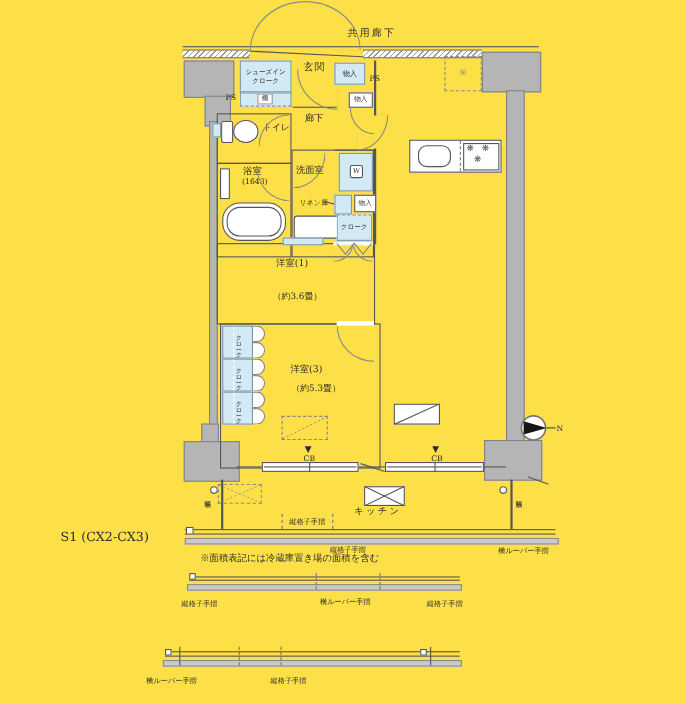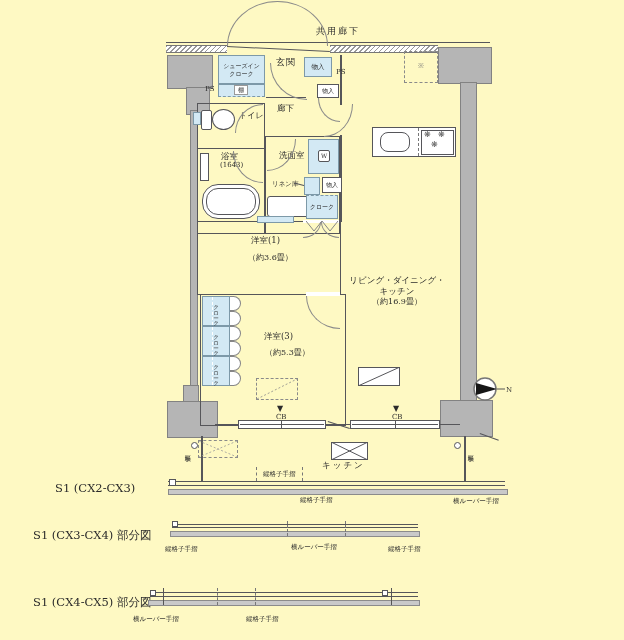--- a/index.html
+++ b/index.html
@@ -1,16 +1,16 @@
 <!DOCTYPE html>
 <html><head>
 <meta charset="utf-8">
 <style>
   html,body{margin:0;padding:0;background:#fff}
-  .stage{position:relative;width:624px;height:640px;background:#fef9c3;overflow:hidden;
+  .stage{position:relative;width:624px;height:640px;background:#fde047;overflow:hidden;
          font-family:"DejaVu Serif","Liberation Serif",serif;color:#2b2b2b}
   .r{position:absolute;box-sizing:border-box}
   .t{white-space:nowrap;line-height:1.3}
   .wall{background:#b5b5b5;border:1px solid #828282}
   .blue{background:#d3e9f4;border:1px solid #7d99a8}
   .bx{background:#fff;border:1px solid #56565a}
   .bxo{border:1px solid #56565a}
   .ln{background:#56565a}
   .hatch{border-top:1px solid #777;border-bottom:1px solid #777;
          background:repeating-linear-gradient(135deg,#9a9a9a 0 1px,#fff 1px 3.5px)}
@@ -89,57 +89,52 @@
   <div class="r t f8" style="left:239px;top:111px">トイレ</div>
   <div class="r arc tl" style="left:235px;top:104px;width:28px;height:29px"></div>
 
   <div class="r t f85" style="left:221px;top:151px">浴室</div>
   <div class="r t f7" style="left:220px;top:161px">(1643)</div>
   <div class="r bx" style="left:200px;top:153px;width:9px;height:28px"></div>
   <div class="r bx" style="left:202px;top:184px;width:58px;height:35px;border-radius:16px"></div>
   <div class="r bx" style="left:206px;top:188px;width:50px;height:27px;border-radius:12px"></div>
   <div class="r arc bl" style="left:233px;top:151px;width:30px;height:32px"></div>
 
-  <div class="r t f85" style="left:279px;top:150px">洗面室</div>
+  <div class="r t f85" style="left:269px;top:150px">洗面室</div>
   <div class="r bx" style="left:267px;top:196px;width:44px;height:21px;border-radius:3px"></div>
   <div class="r blue" style="left:257px;top:216px;width:37px;height:7px"></div>
   <div class="r arc br" style="left:267px;top:139px;width:29px;height:32px"></div>
   <div class="r blue" style="left:308px;top:139px;width:31px;height:35px"></div>
   <div class="r bx ctr t f6" style="left:318px;top:150px;width:12px;height:12px;border-radius:2px">W</div>
   <div class="r t f65" style="left:272px;top:180px">リネン庫</div>
   <div class="r ln" style="left:294px;top:184px;width:12px;height:1px;transform:rotate(14deg)"></div>
   <div class="r blue" style="left:304px;top:177px;width:16px;height:18px"></div>
   <div class="r bx" style="left:322px;top:177px;width:20px;height:16px"></div>
   <div class="r t f6 ctr" style="left:322px;top:177px;width:20px;height:16px">物入</div>
   <div class="r blue" style="left:306px;top:195px;width:32px;height:24px;border-top-style:dashed"></div>
   <div class="r t f6 ctr" style="left:306px;top:197px;width:32px;height:20px">クローク</div>
   <svg class="r" style="left:306px;top:219px" width="32" height="14" viewBox="0 0 32 14">
     <polyline points="0,2 8,12 16,2 24,12 32,2" fill="none" stroke="#868686" stroke-width="1"></polyline>
   </svg>
 
-  <div class="r t ctr" style="left:337px;top:273px;width:120px;height:36px;flex-direction:column">
-    <span class="f85">リビング・ダイニング・</span>
-    <span class="f85">キッチン</span>
-    <span class="f8">（約16.9畳）</span>
-  </div>
   <div class="r bx" style="left:372px;top:127px;width:84px;height:30px"></div>
   <div class="r" style="left:418px;top:128px;width:1px;height:28px;border-left:1px dashed #777"></div>
   <div class="r bx" style="left:380px;top:132px;width:30px;height:20px;border-radius:8px"></div>
   <div class="r bx" style="left:421px;top:130px;width:33px;height:25px"></div>
   <div class="r t f8" style="left:424px;top:130px;color:#555">❋</div>
   <div class="r t f8" style="left:438px;top:130px;color:#555">❋</div>
   <div class="r t f8" style="left:431px;top:140px;color:#555">❋</div>
   <div class="r dash ctr t f7 gray" style="left:404px;top:51px;width:34px;height:32px">※</div>
   <div class="r bx" style="left:358px;top:367px;width:42px;height:19px"></div>
   <svg class="r" style="left:358px;top:367px" width="42" height="19" viewBox="0 0 42 19">
     <line x1="0" y1="19" x2="42" y2="0" stroke="#56565a" stroke-width="1"></line>
   </svg>
 
   <div class="r t f85" style="left:251px;top:235px">洋室(1)</div>
-  <div class="r t f8" style="left:248px;top:253px">（約3.6畳）</div>
+  <div class="r t f8" style="left:248px;top:265px">（約3.6畳）</div>
   <div class="r arc br" style="left:303px;top:222px;width:18px;height:16px"></div>
   <div class="r arc bl" style="left:321px;top:222px;width:18px;height:16px"></div>
 
   <div class="r t f85" style="left:264px;top:331px">洋室(3)</div>
   <div class="r t f8" style="left:265px;top:348px">（約5.3畳）</div>
   <div class="r arc bl" style="left:306px;top:296px;width:34px;height:33px"></div>
   <div class="r blue vt ctr t f55" style="left:202px;top:296px;width:28px;height:30px">クローク</div>
   <div class="r blue vt ctr t f55" style="left:202px;top:326px;width:28px;height:30px">クローク</div>
   <div class="r blue vt ctr t f55" style="left:202px;top:356px;width:28px;height:30px">クローク</div>
   <div class="r" style="left:212px;top:297px;width:1px;height:88px;border-left:1px dashed #fff"></div>
@@ -197,33 +192,32 @@
 
   <div class="r ln" style="left:168px;top:481px;width:337px;height:1px"></div>
   <div class="r ln" style="left:168px;top:485px;width:337px;height:1px"></div>
   <div class="r band" style="left:168px;top:489px;width:340px;height:6px"></div>
   <div class="r bx" style="left:169px;top:479px;width:7px;height:7px"></div>
   <div class="r ln" style="left:480px;top:433px;width:20px;height:1px;transform:rotate(20deg);transform-origin:left top"></div>
   <div class="r t f65" style="left:300px;top:496px">縦格子手摺</div>
   <div class="r t f65" style="left:453px;top:497px">横ルーバー手摺</div>
 
   <div class="r t f11" style="left:55px;top:481px">S1 (CX2-CX3)</div>
-
-  <div class="r t f11" style="left:33px;top:528px">S1 (CX3-CX4) 部分図</div>
+  <div class="r t f85" style="left:182px;top:503px">※面積表記には冷蔵庫置き場の面積を含む</div>
+
   <div class="r ln" style="left:172px;top:524px;width:246px;height:1px"></div>
   <div class="r ln" style="left:172px;top:527px;width:246px;height:1px"></div>
   <div class="r band" style="left:170px;top:531px;width:250px;height:6px"></div>
   <div class="r bx" style="left:172px;top:521px;width:6px;height:6px"></div>
   <div class="r tickd" style="left:287px;top:521px;width:1px;height:15px"></div>
   <div class="r tickd" style="left:345px;top:521px;width:1px;height:15px"></div>
   <div class="r t f65" style="left:165px;top:545px">縦格子手摺</div>
   <div class="r t f65" style="left:291px;top:543px">横ルーバー手摺</div>
   <div class="r t f65" style="left:388px;top:545px">縦格子手摺</div>
 
-  <div class="r t f11" style="left:33px;top:595px">S1 (CX4-CX5) 部分図</div>
   <div class="r ln" style="left:150px;top:592px;width:268px;height:1px"></div>
   <div class="r ln" style="left:150px;top:596px;width:268px;height:1px"></div>
   <div class="r band" style="left:148px;top:600px;width:272px;height:6px"></div>
   <div class="r bx" style="left:150px;top:590px;width:6px;height:6px"></div>
   <div class="r bx" style="left:382px;top:590px;width:6px;height:6px"></div>
   <div class="r ticks" style="left:163px;top:588px;width:1px;height:17px"></div>
   <div class="r ticks" style="left:391px;top:588px;width:1px;height:17px"></div>
   <div class="r tickd" style="left:217px;top:588px;width:1px;height:17px"></div>
   <div class="r tickd" style="left:255px;top:588px;width:1px;height:17px"></div>
   <div class="r t f65" style="left:133px;top:615px">横ルーバー手摺</div>

